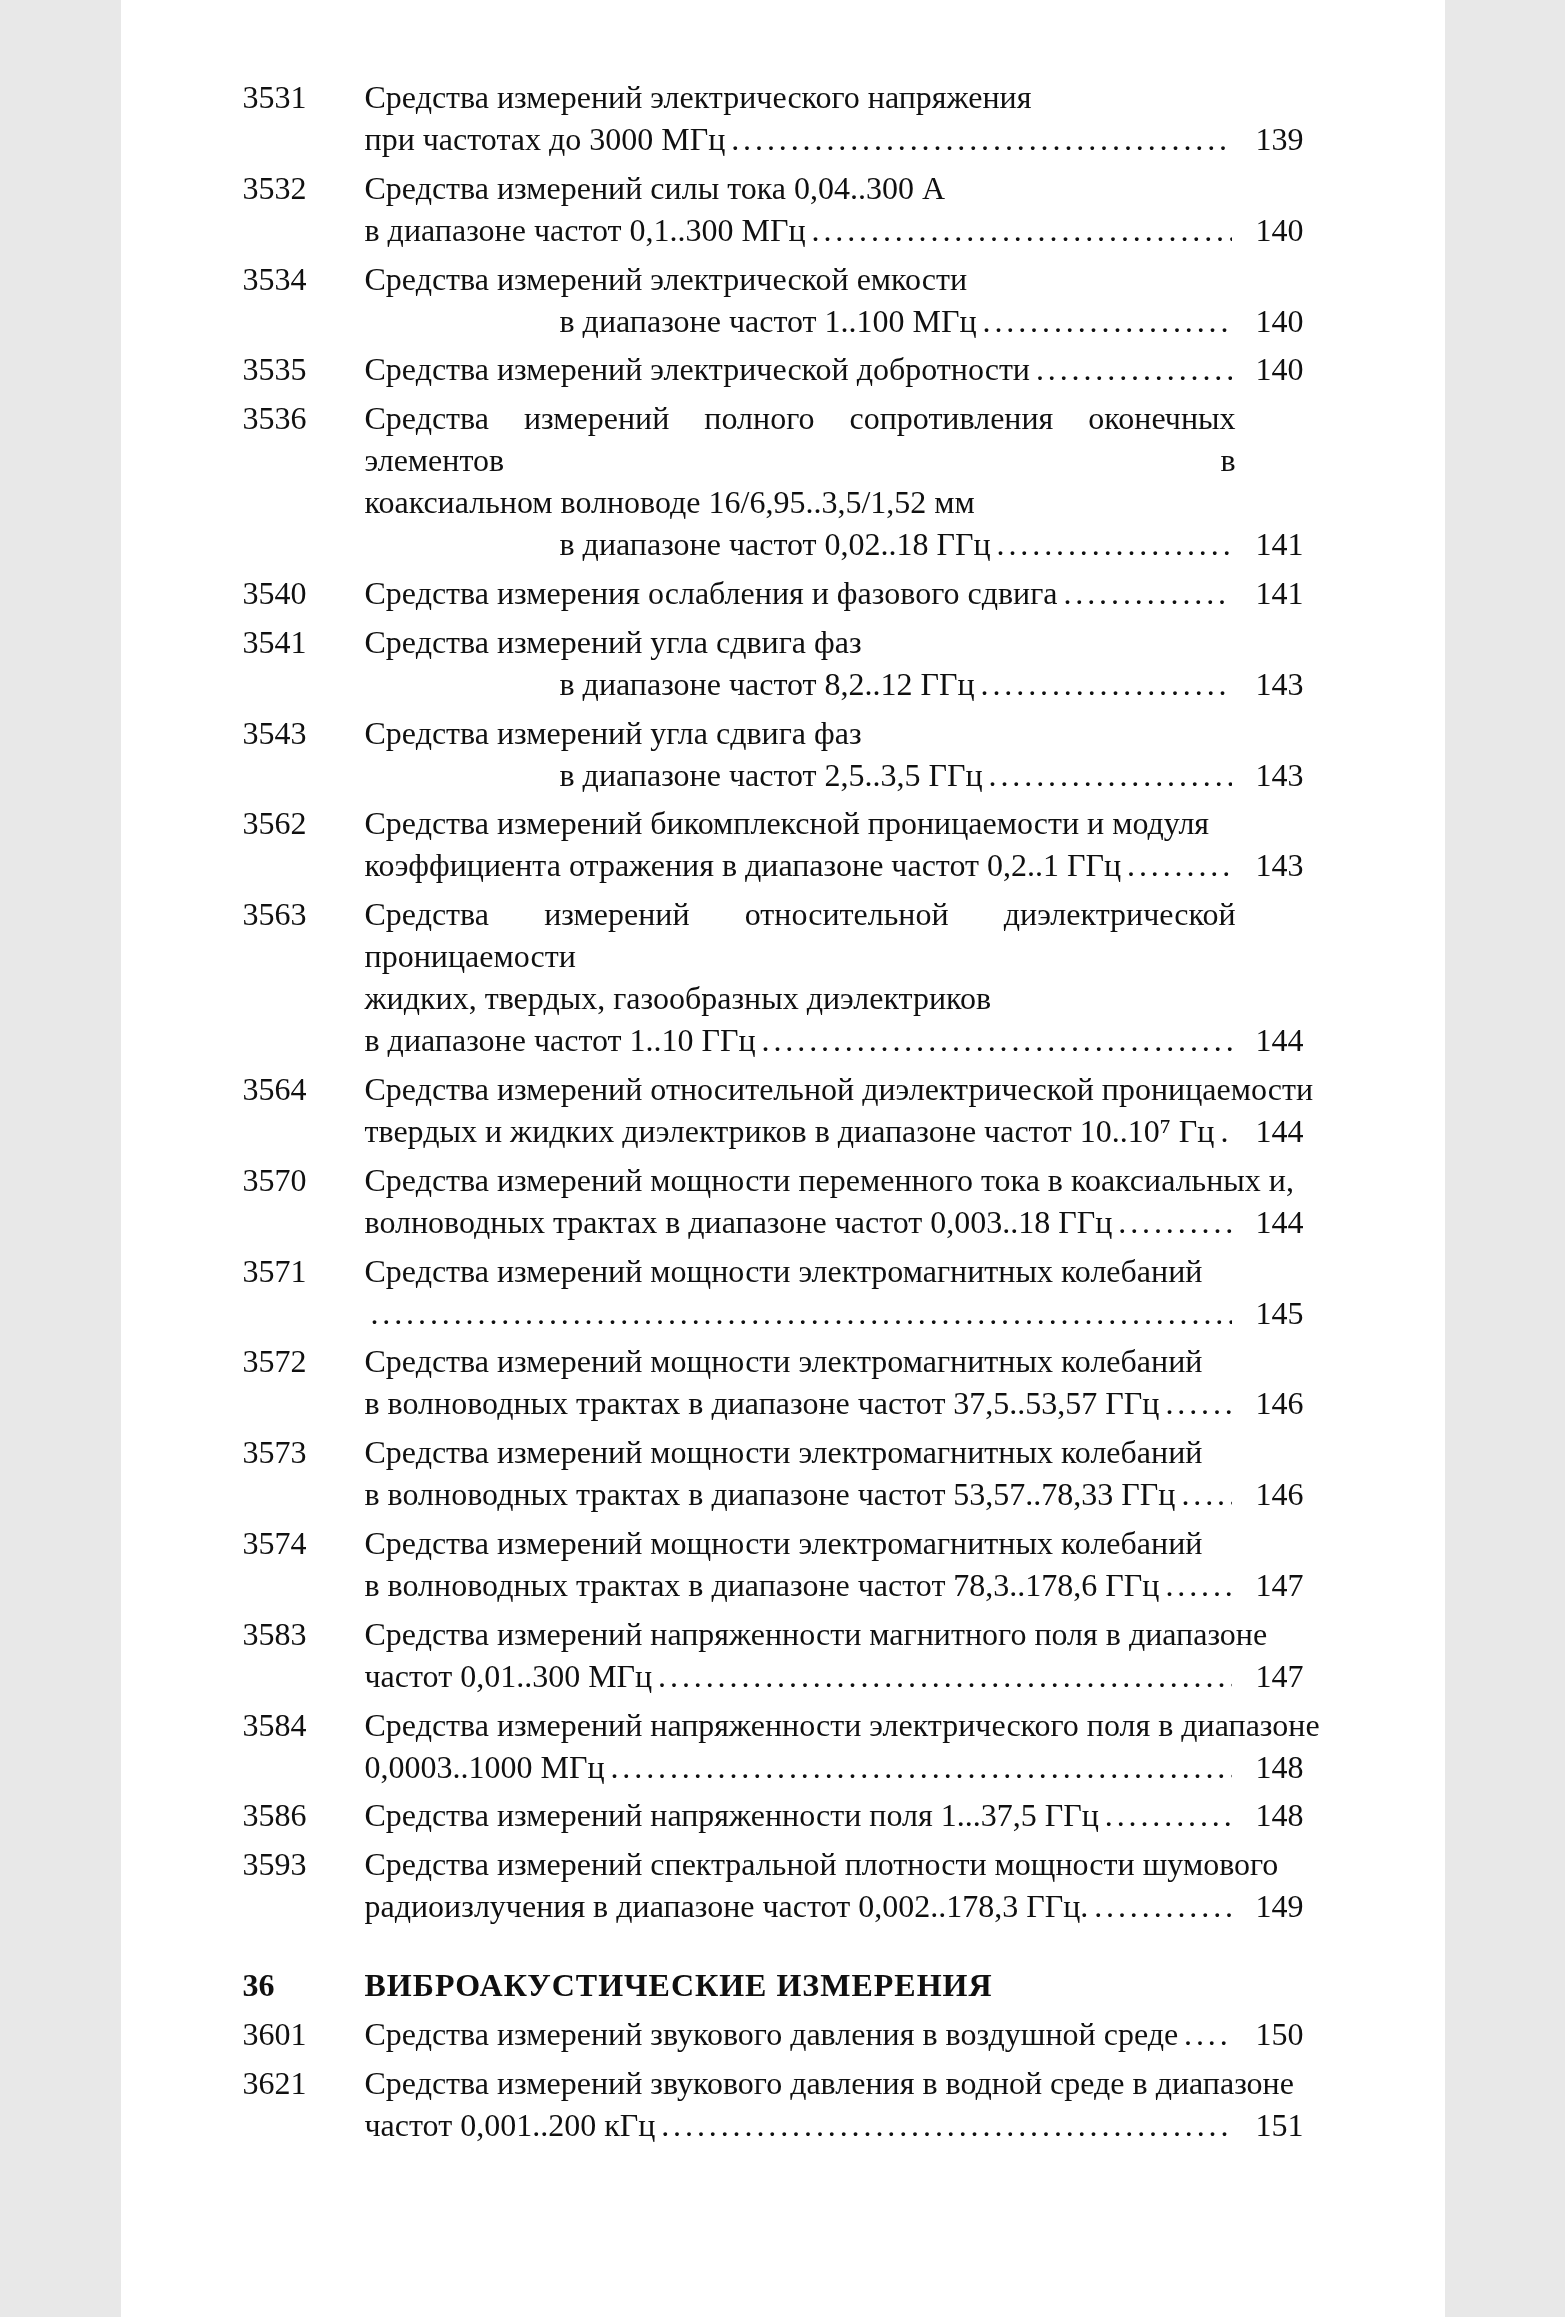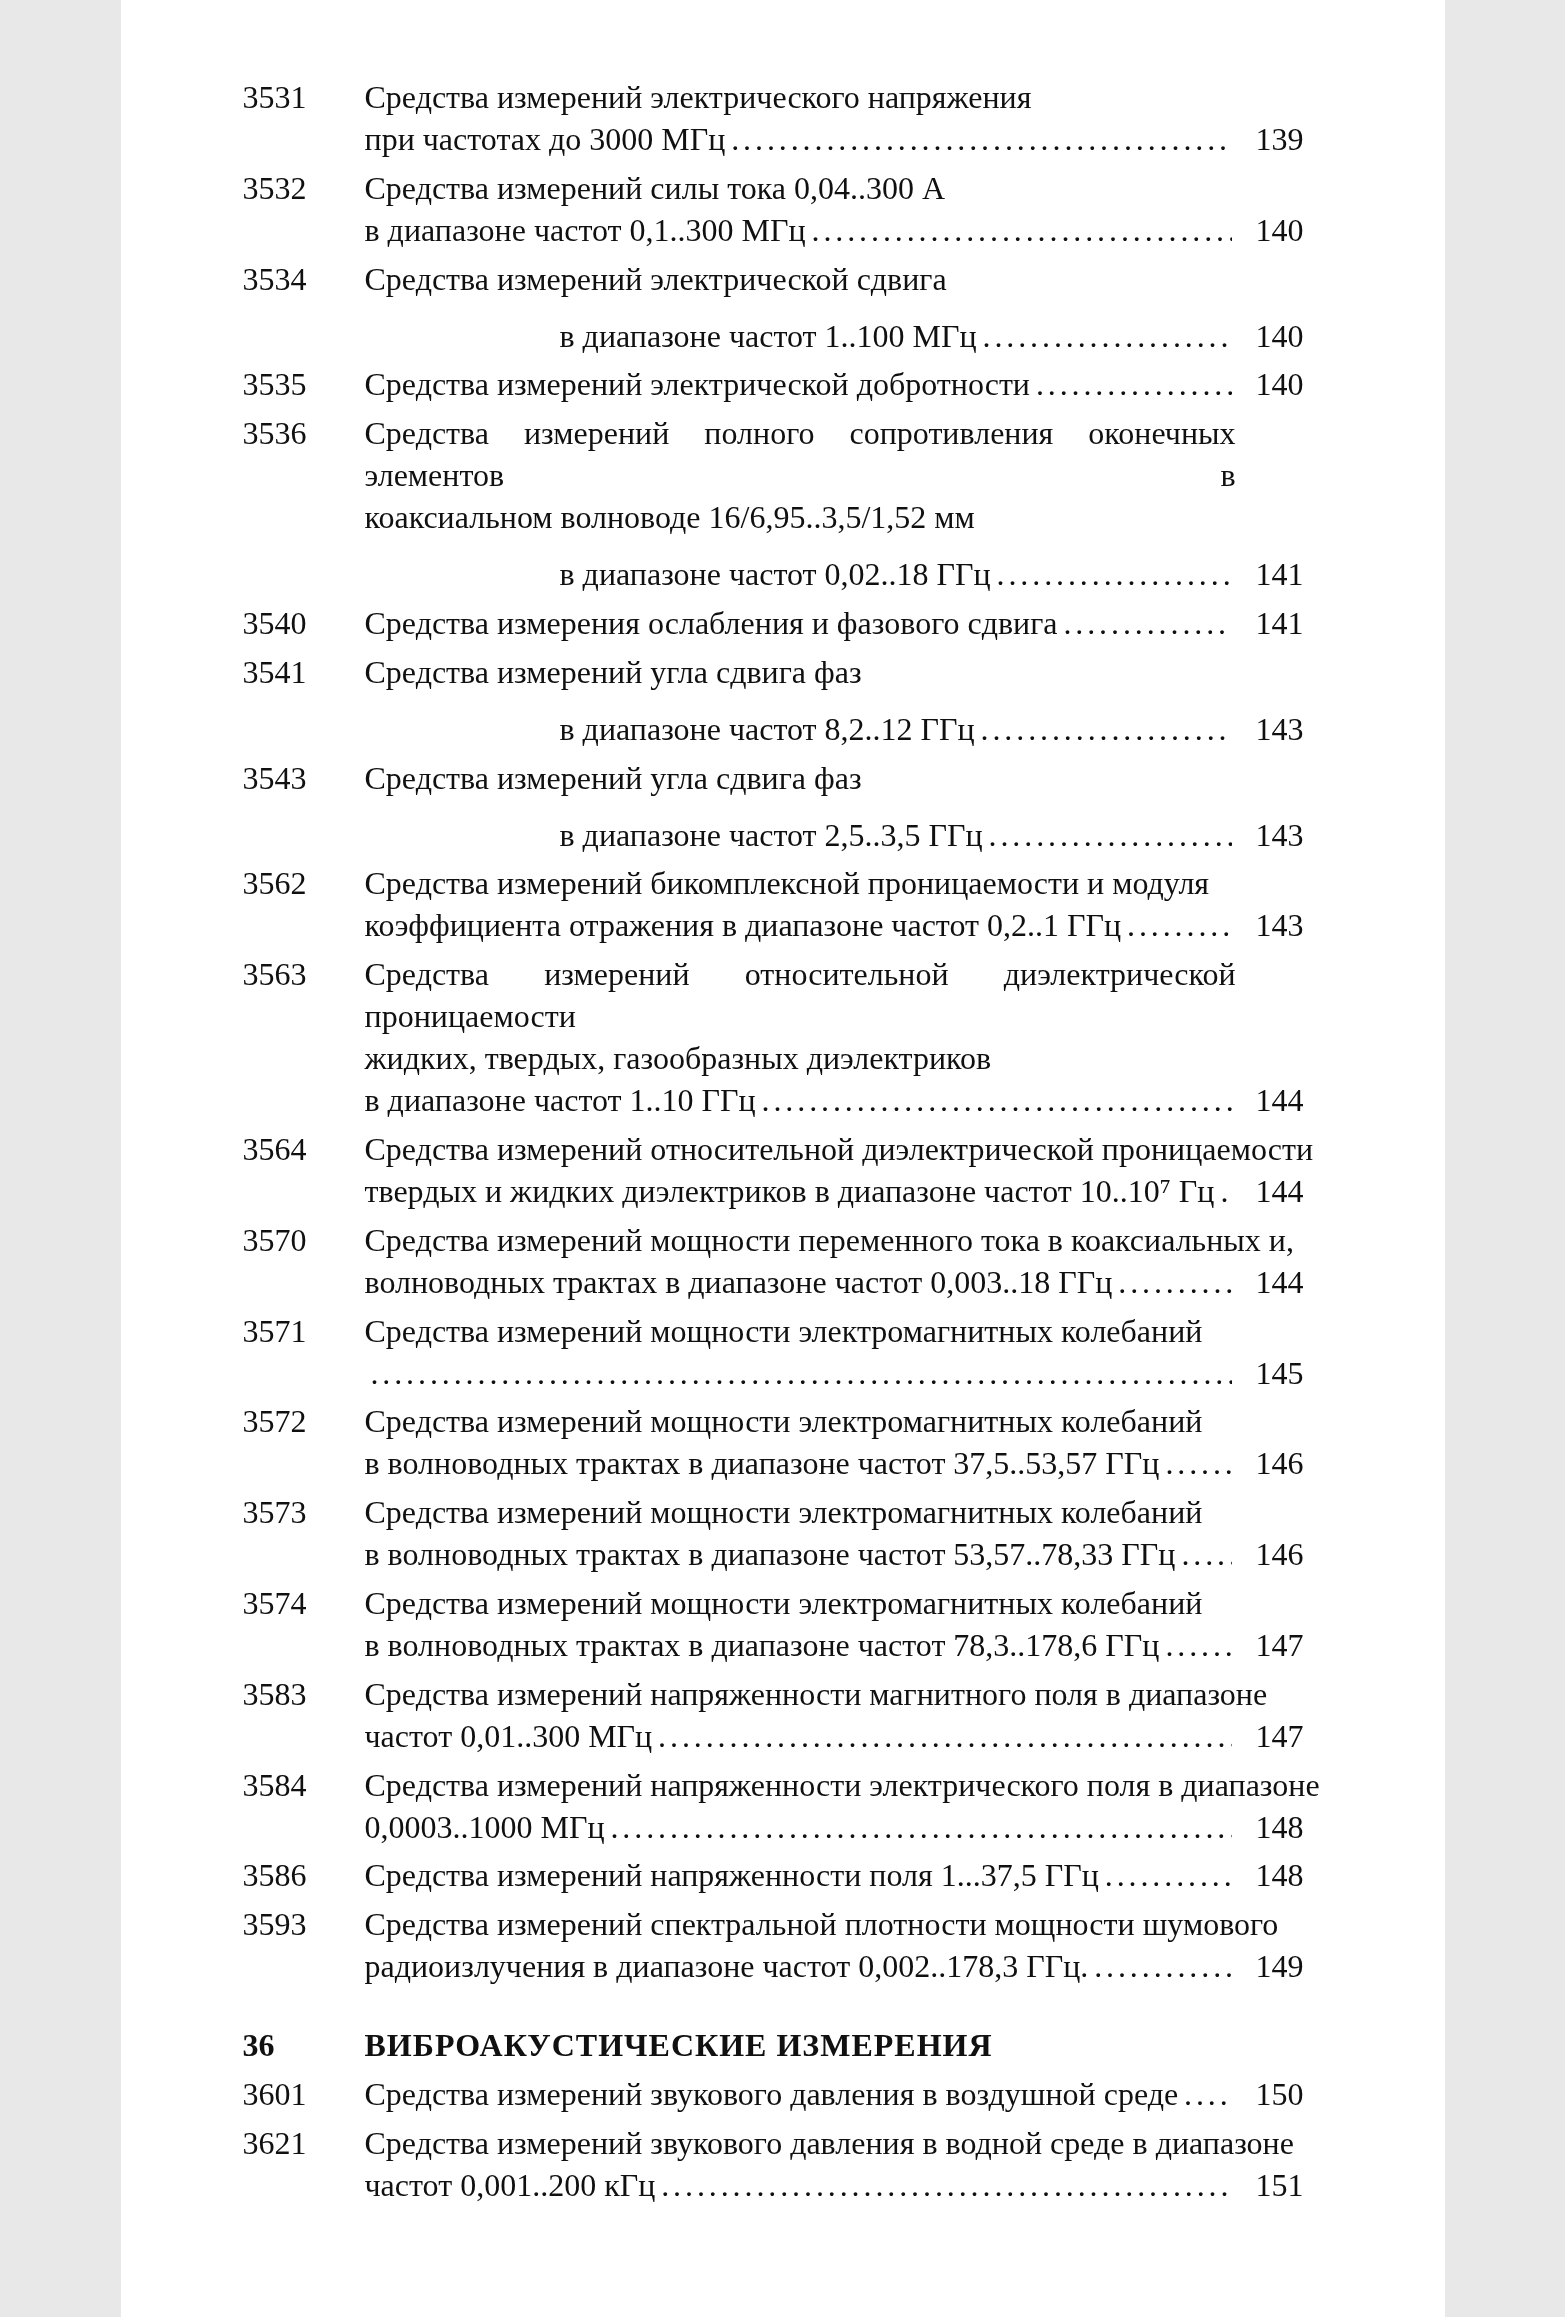--- a/index.html
+++ b/index.html
@@ -45,21 +45,20 @@
     flex: 1 1 auto;
     min-width: 0;
   }
   .line {
     display: flex;
     align-items: center;
     line-height: 42px;
   }
   .line--indent {
     padding-left: 195px;
-    margin-top: 15px;
   }
   .line--justify {
     display: block;
     text-align: justify;
     text-align-last: justify;
     margin-right: 68px;
   }
   .line-text {
     flex: 0 0 auto;
     white-space: pre-wrap;
@@ -115,21 +114,21 @@
             <span class="line-text">в диапазоне частот 0,1..300 МГц</span>
             <span class="leader">......................................................................................................................................................</span>
             <span class="page-num">140</span>
           </div>
         </div>
       </div>
       <div class="entry">
         <span class="entry-num">3534</span>
         <div class="entry-lines">
           <div class="line">
-            <span class="line-text">Средства измерений электрической сдвига</span>
+            <span class="line-text">Средства измерений электрической емкости</span>
           </div>
           <div class="line line--indent">
             <span class="line-text">в диапазоне частот 1..100 МГц</span>
             <span class="leader">......................................................................................................................................................</span>
             <span class="page-num">140</span>
           </div>
         </div>
       </div>
       <div class="entry">
         <span class="entry-num">3535</span>

